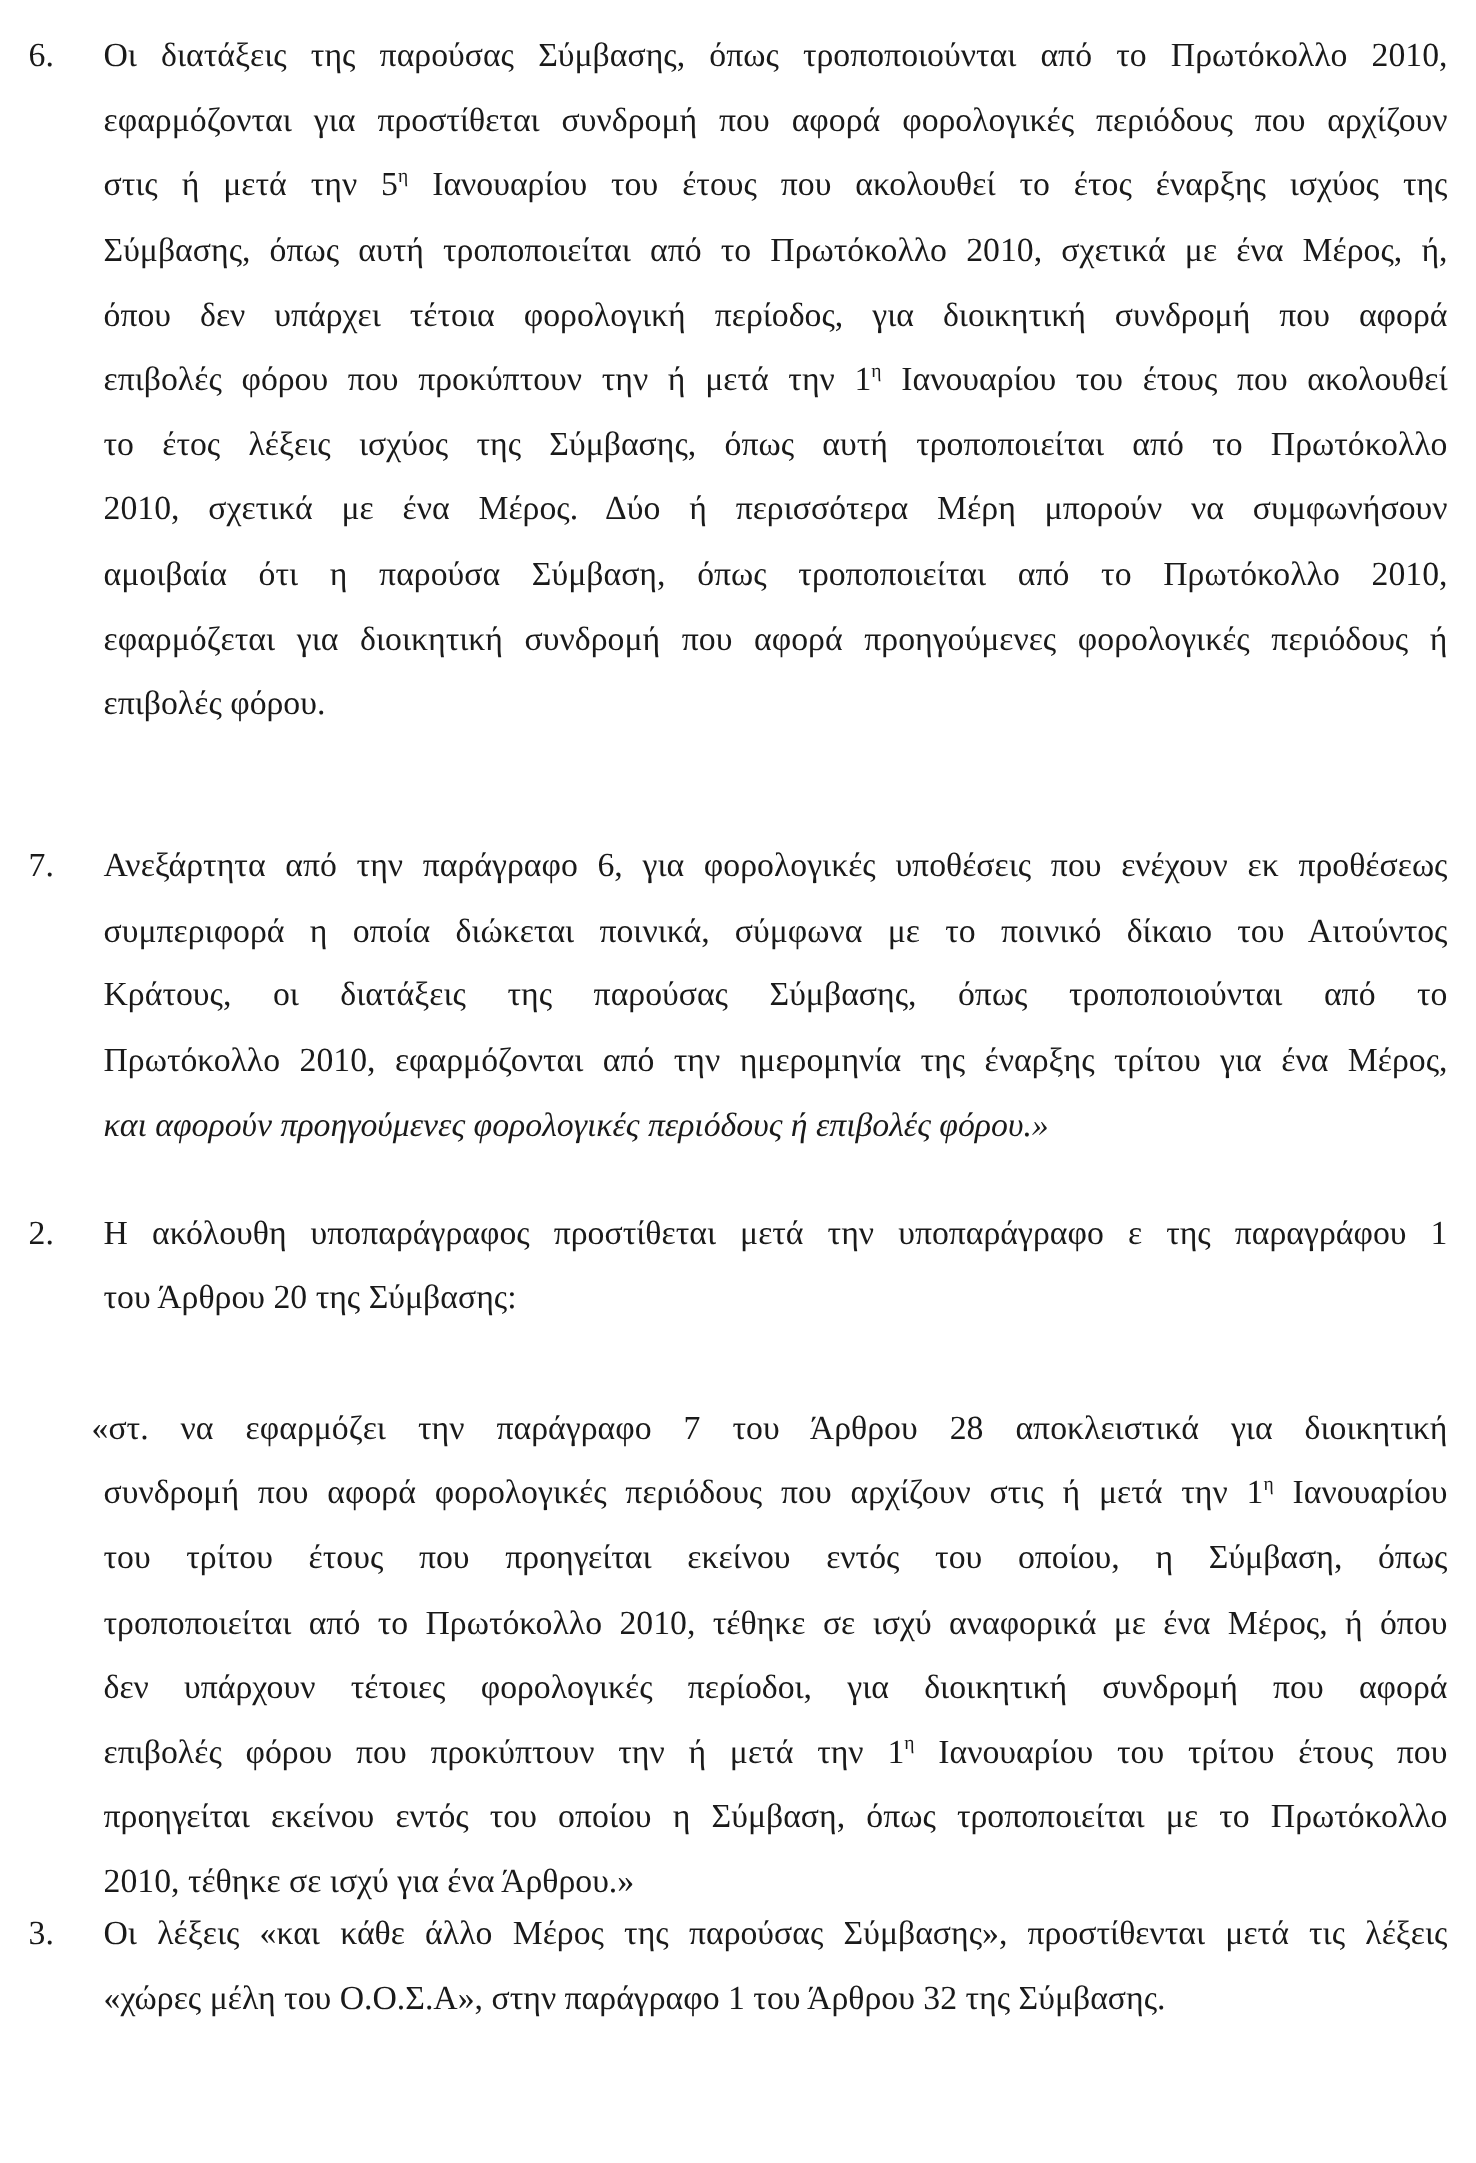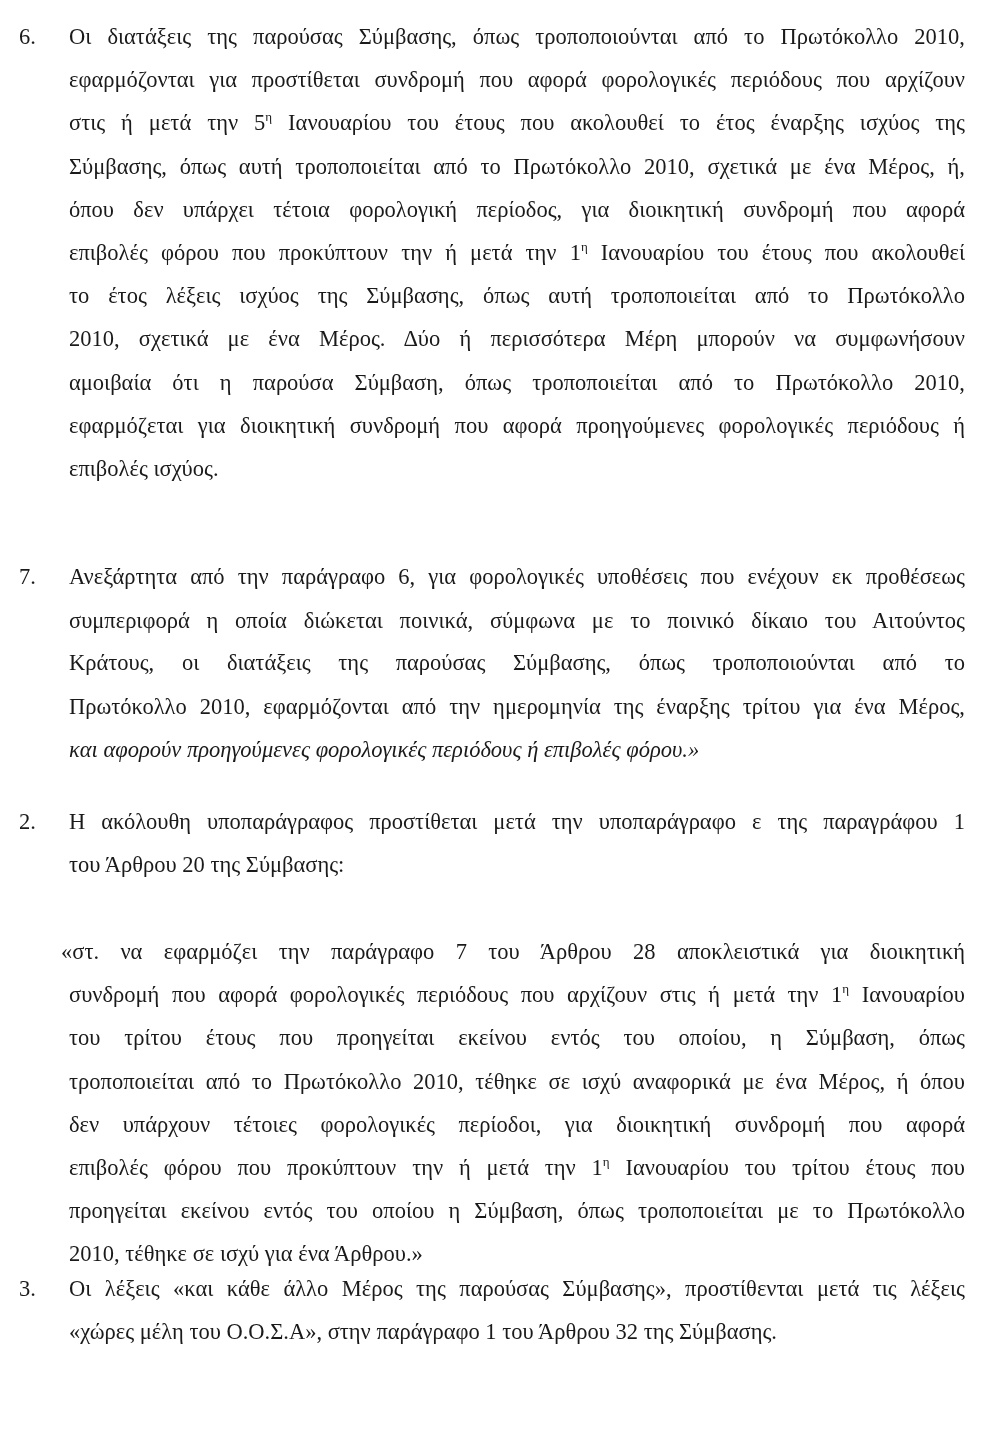--- a/index.html
+++ b/index.html
@@ -25,21 +25,21 @@
         <div class="line" style="top: 0px;">Οι διατάξεις της παρούσας Σύμβασης, όπως τροποποιούνται από το Πρωτόκολλο 2010,</div>
         <div class="line" style="top: 43.2px;">εφαρμόζονται για προστίθεται συνδρομή που αφορά φορολογικές περιόδους που αρχίζουν</div>
         <div class="line" style="top: 86.4px;"><span>στις ή μετά την 5</span><sup>η</sup><span> Ιανουαρίου του έτους που ακολουθεί το έτος έναρξης ισχύος της</span></div>
         <div class="line" style="top: 129.6px;">Σύμβασης, όπως αυτή τροποποιείται από το Πρωτόκολλο 2010, σχετικά με ένα Μέρος, ή,</div>
         <div class="line" style="top: 172.8px;">όπου δεν υπάρχει τέτοια φορολογική περίοδος, για διοικητική συνδρομή που αφορά</div>
         <div class="line" style="top: 216px;"><span>επιβολές φόρου που προκύπτουν την ή μετά την 1</span><sup>η</sup><span> Ιανουαρίου του έτους που ακολουθεί</span></div>
         <div class="line" style="top: 259.2px;">το έτος λέξεις ισχύος της Σύμβασης, όπως αυτή τροποποιείται από το Πρωτόκολλο</div>
         <div class="line" style="top: 302.4px;">2010, σχετικά με ένα Μέρος. Δύο ή περισσότερα Μέρη μπορούν να συμφωνήσουν</div>
         <div class="line" style="top: 345.6px;">αμοιβαία ότι η παρούσα Σύμβαση, όπως τροποποιείται από το Πρωτόκολλο 2010,</div>
         <div class="line" style="top: 388.8px;">εφαρμόζεται για διοικητική συνδρομή που αφορά προηγούμενες φορολογικές περιόδους ή</div>
-        <div class="line last" style="top: 432px;">επιβολές ισχύος.</div>
+        <div class="line last" style="top: 432px;">επιβολές φόρου.</div>
       </div>
       <div class="para" style="top: 562px;">
         <span class="num" style="top: 0px; line-height: 30px;">7.</span>
         <div class="line" style="top: 0px;">Ανεξάρτητα από την παράγραφο 6, για φορολογικές υποθέσεις που ενέχουν εκ προθέσεως</div>
         <div class="line" style="top: 44px;">συμπεριφορά η οποία διώκεται ποινικά, σύμφωνα με το ποινικό δίκαιο του Αιτούντος</div>
         <div class="line" style="top: 86.4px;">Κράτους, οι διατάξεις της παρούσας Σύμβασης, όπως τροποποιούνται από το</div>
         <div class="line" style="top: 129.6px;">Πρωτόκολλο 2010, εφαρμόζονται από την ημερομηνία της έναρξης τρίτου για ένα Μέρος,</div>
         <div class="line last" style="top: 172.8px; font-style: italic;">και αφορούν προηγούμενες φορολογικές περιόδους ή επιβολές φόρου.»</div>
       </div>
       <div class="para" style="top: 807px;">

